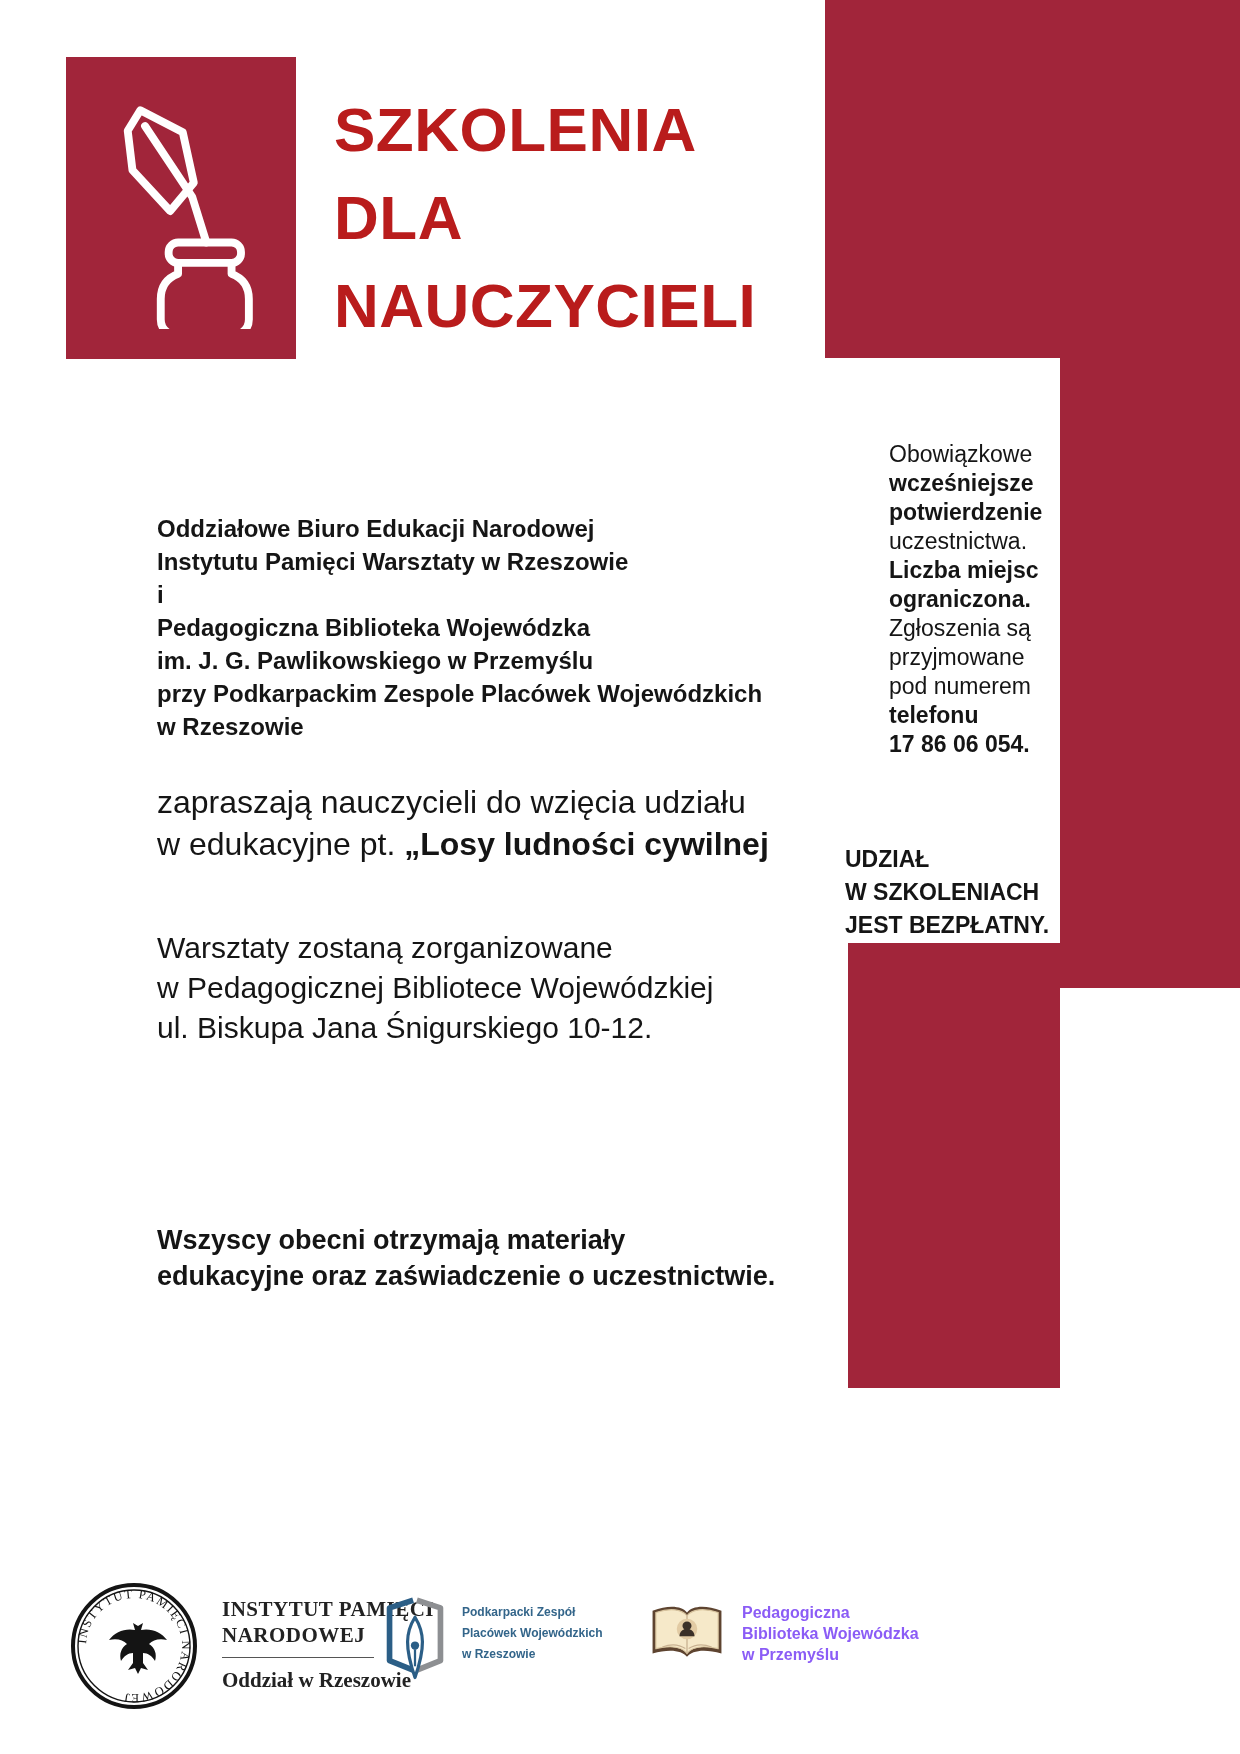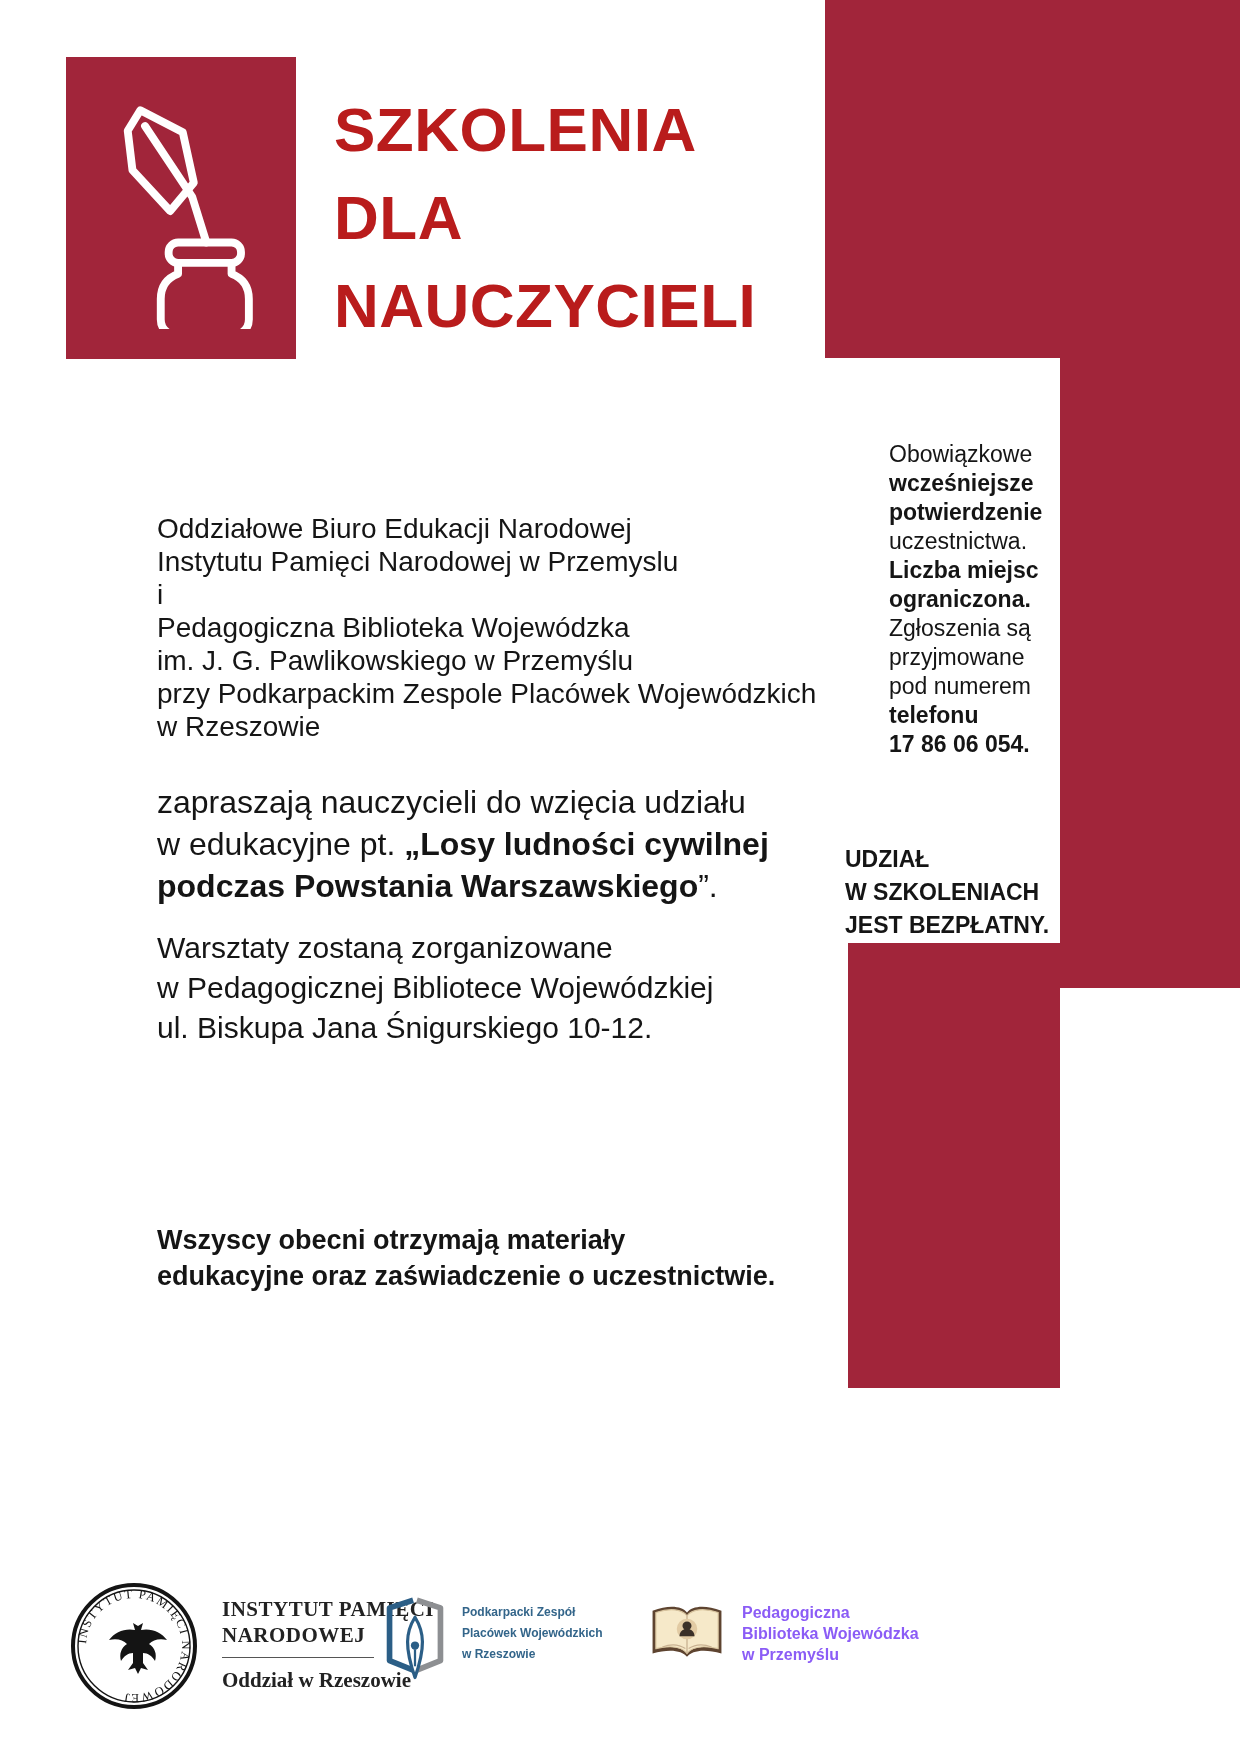--- a/index.html
+++ b/index.html
@@ -18,21 +18,21 @@
   .quill-svg{position:absolute;left:24px;top:36px;width:184px;height:236px;}
 
   
   .title{position:absolute;left:334px;top:86px;margin:0;
     font-size:62px;line-height:88px;font-weight:700;color:#b91c1c;letter-spacing:.5px;}
   .title span{display:block;}
 
   
   .para{position:absolute;left:157px;}
   .para div{white-space:nowrap;}
-  .organizers{top:512px;font-size:28px;line-height:33px;font-weight:400;}
+  .organizers{top:512px;font-size:24px;line-height:33px;font-weight:700;}
   .invitation{top:781px;font-size:32px;line-height:42px;font-weight:400;}
   .details{top:928px;font-size:30px;line-height:40px;font-weight:400;}
   .materials{top:1222px;font-size:27px;line-height:36px;font-weight:700;}
   .b{font-weight:700;}
 
   
   .sidebar{position:absolute;left:845px;top:440px;width:212px;
     font-size:23px;line-height:29px;font-weight:400;margin-left:44px;}
   .sidebar div{white-space:nowrap;}
   .free-block{position:absolute;left:845px;top:843px;width:212px;
@@ -77,32 +77,31 @@
   </div>
 
   <h1 class="title">
     <span>SZKOLENIA</span>
     <span>DLA</span>
     <span>NAUCZYCIELI</span>
   </h1>
 
   <div class="para organizers">
     <div>Oddziałowe Biuro Edukacji Narodowej</div>
-    <div>Instytutu Pamięci Narodowej w Przemyslu</div>
+    <div>Instytutu Pamięci Warsztaty w Rzeszowie</div>
     <div>i</div>
     <div>Pedagogiczna Biblioteka Wojewódzka</div>
     <div>im. J. G. Pawlikowskiego w Przemyślu</div>
     <div>przy Podkarpackim Zespole Placówek Wojewódzkich</div>
     <div>w Rzeszowie</div>
   </div>
 
   <div class="para invitation">
     <div>zapraszają nauczycieli do wzięcia udziału</div>
     <div><span>w edukacyjne pt. </span><span class="b">„Losy ludności cywilnej</span></div>
-    <div><span class="b">podczas Powstania Warszawskiego</span><span>”.</span></div>
   </div>
 
   <div class="para details">
     <div>Warsztaty zostaną zorganizowane</div>
     <div>w Pedagogicznej Bibliotece Wojewódzkiej</div>
     <div>ul. Biskupa Jana Śnigurskiego 10-12.</div>
   </div>
 
   <div class="para materials">
     <div>Wszyscy obecni otrzymają materiały</div>

